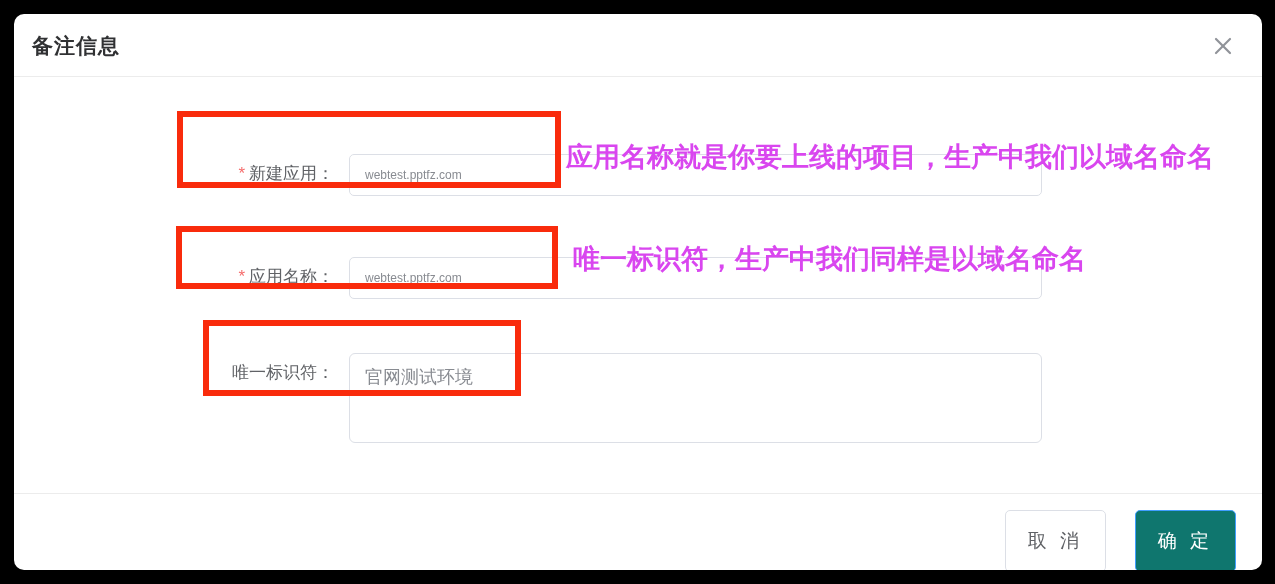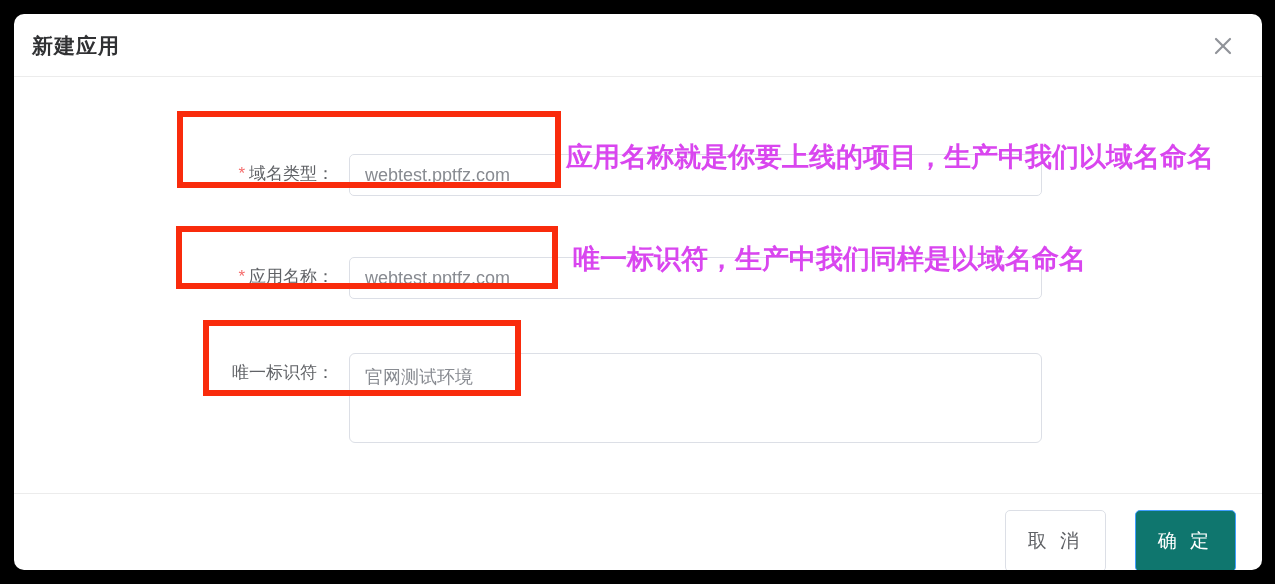--- a/index.html
+++ b/index.html
@@ -75,21 +75,21 @@
   .input-box {
     position: absolute;
     left: 335px;
     width: 693px;
     height: 42px;
     box-sizing: border-box;
     border: 1px solid #dcdfe6;
     border-radius: 5px;
     background: #ffffff;
     color: #888b91;
-    font-size: 18px;
+    font-size: 12px;
     line-height: 40px;
     padding: 0 15px;
     white-space: nowrap;
     overflow: hidden;
   }
   .textarea-box {
     position: absolute;
     left: 335px;
     width: 693px;
     height: 90px;
@@ -160,34 +160,34 @@
   }
 </style>
 </head>
 <body>
 
 <div id="root">
 
   <div class="dialog">
 
     <div class="dialog-header">
-      <div class="dialog-title">新建应用</div>
+      <div class="dialog-title">备注信息</div>
       <div class="close-btn">
         <svg width="30" height="30" viewBox="0 0 30 30" aria-hidden="true">
           <line x1="8" y1="8" x2="22" y2="22" stroke="#909399" stroke-width="2.2" stroke-linecap="round"></line>
           <line x1="22" y1="8" x2="8" y2="22" stroke="#909399" stroke-width="2.2" stroke-linecap="round"></line>
         </svg>
       </div>
     </div>
 
     <div class="dialog-body">
 
       <div class="form-row" style="top:76px;">
         <div class="form-label">
-          <span class="req-star">*</span><span>域名类型：</span>
+          <span class="req-star">*</span><span>新建应用：</span>
         </div>
         <div class="input-box">webtest.pptfz.com</div>
       </div>
 
       <div class="form-row" style="top:179px;">
         <div class="form-label">
           <span class="req-star">*</span><span>应用名称：</span>
         </div>
         <div class="input-box">webtest.pptfz.com</div>
       </div>

